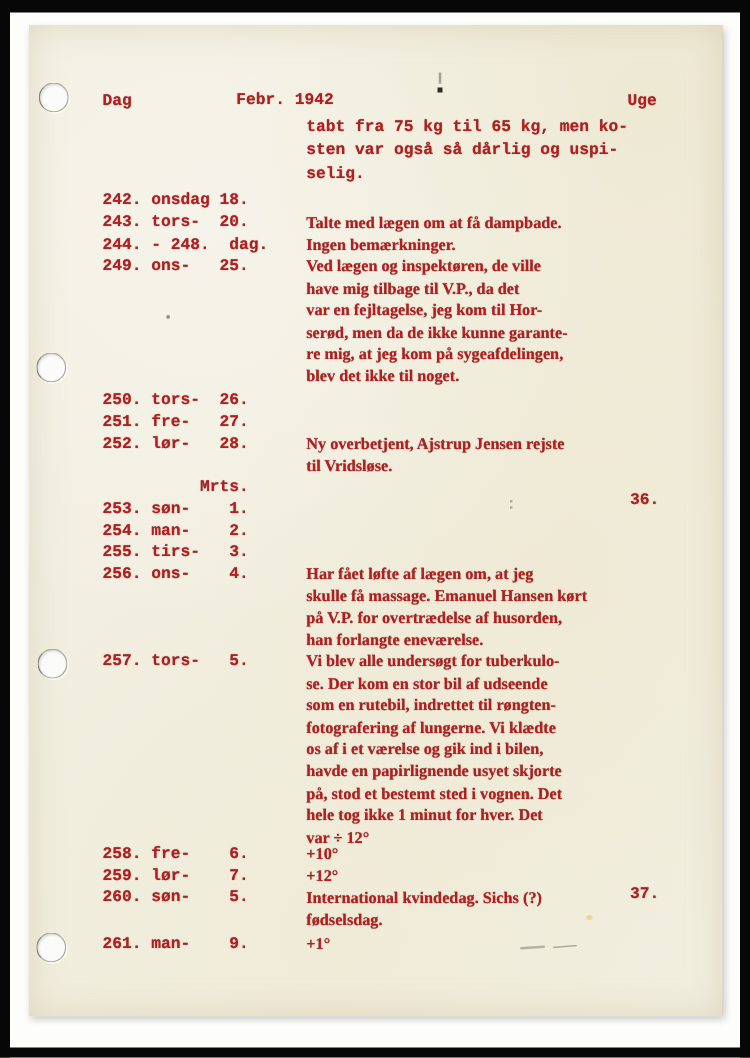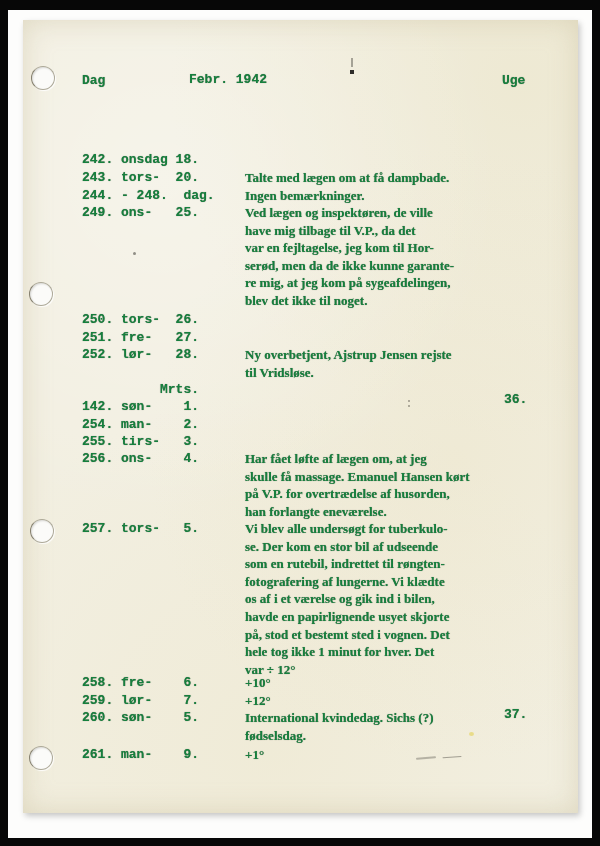--- a/index.html
+++ b/index.html
@@ -33,21 +33,21 @@
     background:#fbfbf9;
     border:1.5px solid rgba(148,142,120,0.75);
     border-left-color:rgba(120,115,95,0.9);
     box-shadow: inset 1px 1px 2px rgba(0,0,0,0.14), 1px 1px 1px rgba(255,255,255,0.9);
   }
 
   
   .layer{position:absolute;inset:0;}
   .type{
     font:700 13px/17.6px "Liberation Mono", monospace;
-    color:#15803d;
+    color:#b91c1c;
     text-shadow:0 0 0.8px rgba(45,42,38,0.65);
   }
   .hdr{position:absolute;white-space:pre;}
   #hdr-day{left:82px;top:72px;}
   #hdr-month{left:165px;top:71px;margin-left:24px;}
   #hdr-week{left:502px;top:72px;}
 
   #intro{position:absolute;left:245px;top:93px;white-space:pre;line-height:18.4px;}
 
   .row{position:absolute;left:0;width:600px;height:0;}
@@ -77,20 +77,23 @@
 <div class="hole" style="left:31px;top:66px;"></div>
 <div class="hole" style="left:29px;top:282px;"></div>
 <div class="hole" style="left:30px;top:519px;"></div>
 <div class="hole" style="left:29px;top:746px;"></div>
 
 <div class="layer type">
   <div class="hdr" id="hdr-day">Dag</div>
   <div class="hdr" id="hdr-month">Febr. 1942</div>
   <div class="hdr" id="hdr-week">Uge</div>
 
+  <div id="intro">tabt fra 75 kg til 65 kg, men ko-
+sten var også så dårlig og uspi-
+selig.</div>
 
   <div id="entries">
       <div class="row" style="top: 151px;">
         <div class="lbl">242. onsdag 18.</div>
       </div>
       <div class="row" style="top: 169px;">
         <div class="lbl">243. tors-  20.</div>
         <div class="txt">Talte med lægen om at få dampbade.</div>
       </div>
       <div class="row" style="top: 187px;">
@@ -114,21 +117,21 @@
       </div>
       <div class="row" style="top: 346px;">
         <div class="lbl">252. lør-   28.</div>
         <div class="txt">Ny overbetjent, Ajstrup Jensen rejste
 til Vridsløse.</div>
       </div>
       <div class="row" style="top: 381px;">
         <div class="lbl">          Mrts.</div>
       </div>
       <div class="row" style="top: 398px;">
-        <div class="lbl">142. søn-    1.</div>
+        <div class="lbl">253. søn-    1.</div>
         <div class="wk" style="top: -7px;">36.</div>
       </div>
       <div class="row" style="top: 416px;">
         <div class="lbl">254. man-    2.</div>
       </div>
       <div class="row" style="top: 433px;">
         <div class="lbl">255. tirs-   3.</div>
       </div>
       <div class="row" style="top: 450px;">
         <div class="lbl">256. ons-    4.</div>

